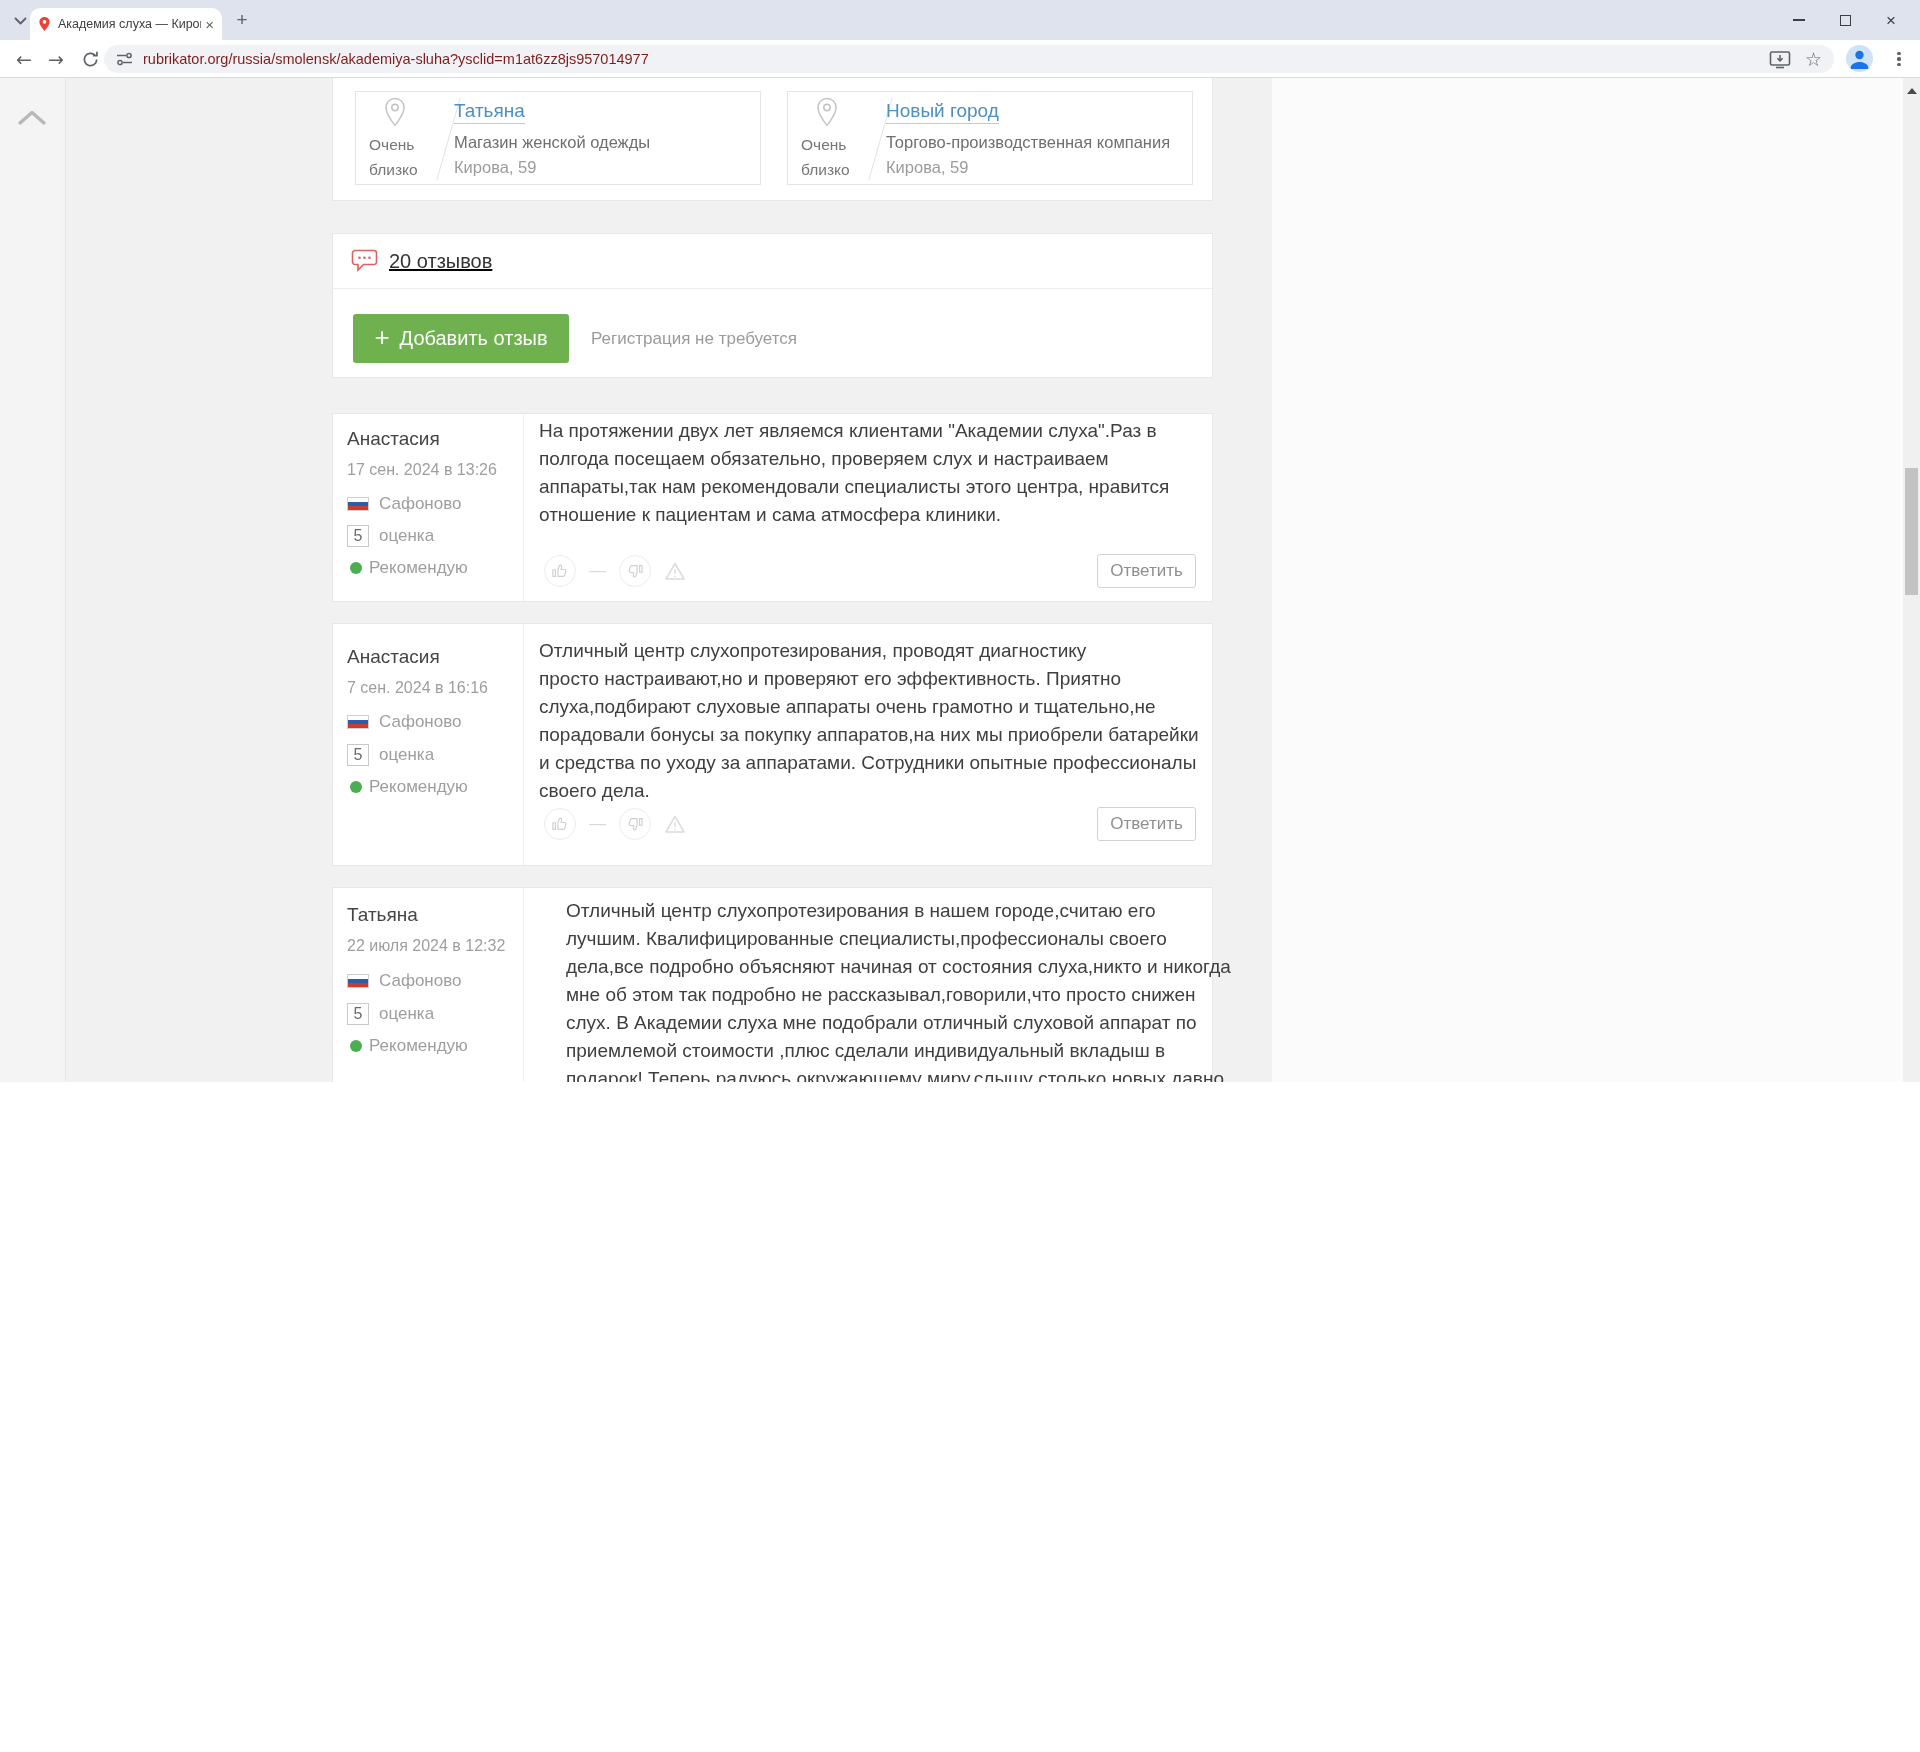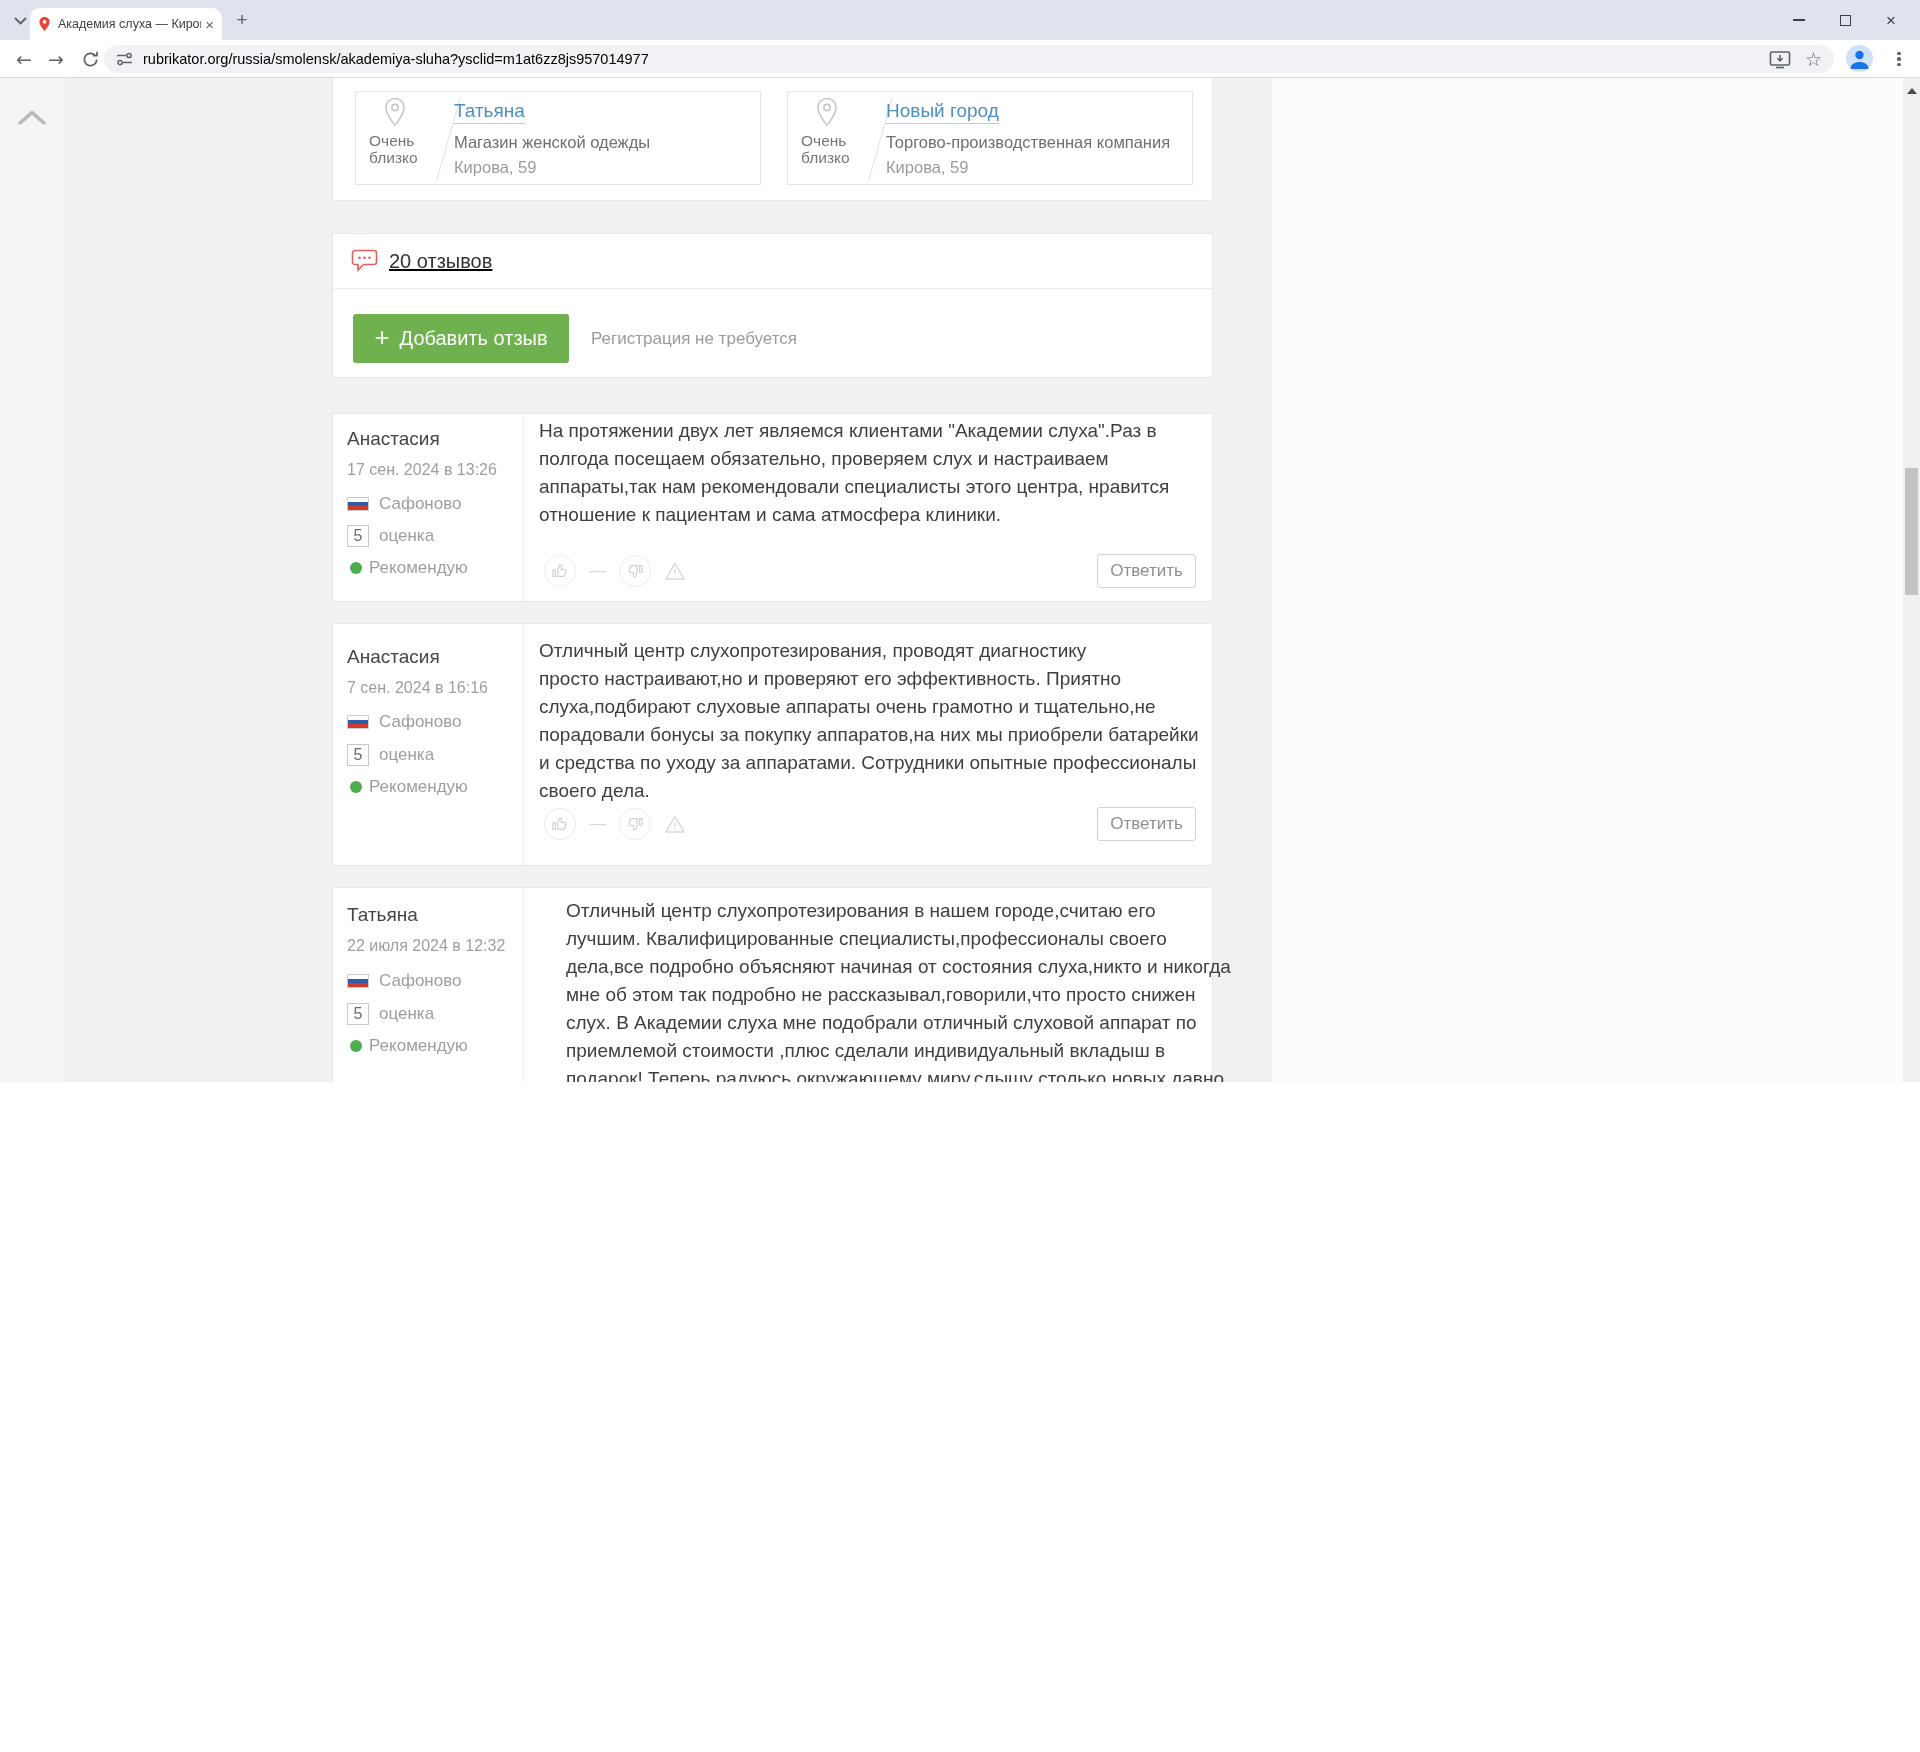--- a/index.html
+++ b/index.html
@@ -15,39 +15,39 @@
   .newtab{position:absolute;left:230px;top:8px;width:24px;height:24px;font-size:19px;color:#5f6368;display:flex;align-items:center;justify-content:center;cursor:pointer;}
   .wincontrols{position:absolute;right:6px;top:0;height:40px;display:flex;align-items:center;}
   .winbtn{width:46px;height:40px;display:flex;align-items:center;justify-content:center;cursor:pointer;}
   .glyph-min{width:12px;height:1.5px;background:#3c4043;}
   .glyph-max{width:11px;height:11px;border:1.5px solid #3c4043;box-sizing:border-box;}
   .glyph-close{font-size:17px;color:#3c4043;line-height:1;}
 
   .toolbar{position:absolute;left:0;top:40px;width:1920px;height:38px;background:#ffffff;border-bottom:1px solid #d8dade;box-sizing:border-box;}
   .navbtn{position:absolute;top:7px;width:24px;height:24px;display:flex;align-items:center;justify-content:center;color:#5f6368;font-size:19px;font-family:"DejaVu Sans",sans-serif;cursor:pointer;}
   .omnibox{position:absolute;left:104px;top:5px;width:1730px;height:28px;background:#f0f2f5;border-radius:14px;display:flex;align-items:center;padding:0 12px;box-sizing:border-box;}
-  .url-text{font-size:14.5px;color:#000000;margin-left:10px;white-space:nowrap;overflow:hidden;flex:1;}
+  .url-text{font-size:14.5px;color:#7f1d1d;margin-left:10px;white-space:nowrap;overflow:hidden;flex:1;}
   .omni-icons{display:flex;align-items:center;gap:14px;}
   .avatar{position:absolute;left:1846px;top:5px;width:27px;height:27px;border-radius:50%;background:#cfe2f6;overflow:hidden;cursor:pointer;}
   .menu-dots{position:absolute;left:1890px;top:9px;width:18px;height:20px;display:flex;flex-direction:column;align-items:center;justify-content:center;gap:2.5px;cursor:pointer;}
   .menu-dots i{width:3.2px;height:3.2px;border-radius:50%;background:#5f6368;}
   .star{font-size:19px;color:#5f6368;font-family:"DejaVu Sans",sans-serif;cursor:pointer;}
 
   
   .page{position:absolute;left:0;top:78px;width:1920px;height:1004px;background:#fbfbfb;overflow:hidden;}
   .leftstrip{position:absolute;left:0;top:0;width:66px;height:100%;background:#f4f4f5;border-right:1px solid #e7e7e8;box-sizing:border-box;}
   .graycol{position:absolute;left:66px;top:0;width:1206px;height:100%;background:#f1f1f2;}
   .to-top{position:absolute;left:14px;top:26px;width:36px;height:26px;display:flex;align-items:center;justify-content:center;cursor:pointer;}
 
   .whitebox{position:absolute;left:332px;width:881px;background:#ffffff;border:1px solid #e7e7e7;box-sizing:border-box;}
 
   
   .ncard{position:absolute;top:26px;width:406px;height:94px;background:#fff;border:1px solid #e4e4e4;box-sizing:border-box;}
   .pin-wrap{position:absolute;left:26px;top:5px;}
-  .prox{position:absolute;left:13px;top:40px;width:72px;font-size:15.5px;line-height:17px;color:#777;}
+  .prox{position:absolute;left:13px;top:40px;width:72px;font-size:15.5px;line-height:25px;color:#777;}
   .diag{position:absolute;left:92px;top:4px;height:86px;width:1px;background:#e3e3e3;transform:rotate(16deg);}
   .ncontent{position:absolute;left:98px;top:8px;right:8px;}
   .nname{font-size:19px;color:#4d90c0;text-decoration:none;border-bottom:1px solid rgba(77,144,192,.45);padding-bottom:1px;display:inline-block;cursor:pointer;}
   .ncat{margin-top:9px;font-size:16.5px;color:#6f6f6f;white-space:nowrap;overflow:hidden;}
   .naddr{margin-top:6px;font-size:16.5px;color:#9b9b9b;}
 
   
   .head-top{height:55px;border-bottom:1px solid #ececec;display:flex;align-items:center;padding-left:18px;gap:11px;box-sizing:border-box;}
   .count-label{font-size:20px;color:#333;}
   .add-btn{position:absolute;left:20px;top:80px;width:216px;height:49px;background:var(--accent-green,#6fb14e);border:none;border-radius:3px;color:#fff;font-size:20px;font-family:"Liberation Sans",sans-serif;display:flex;align-items:center;justify-content:center;gap:10px;cursor:pointer;}

